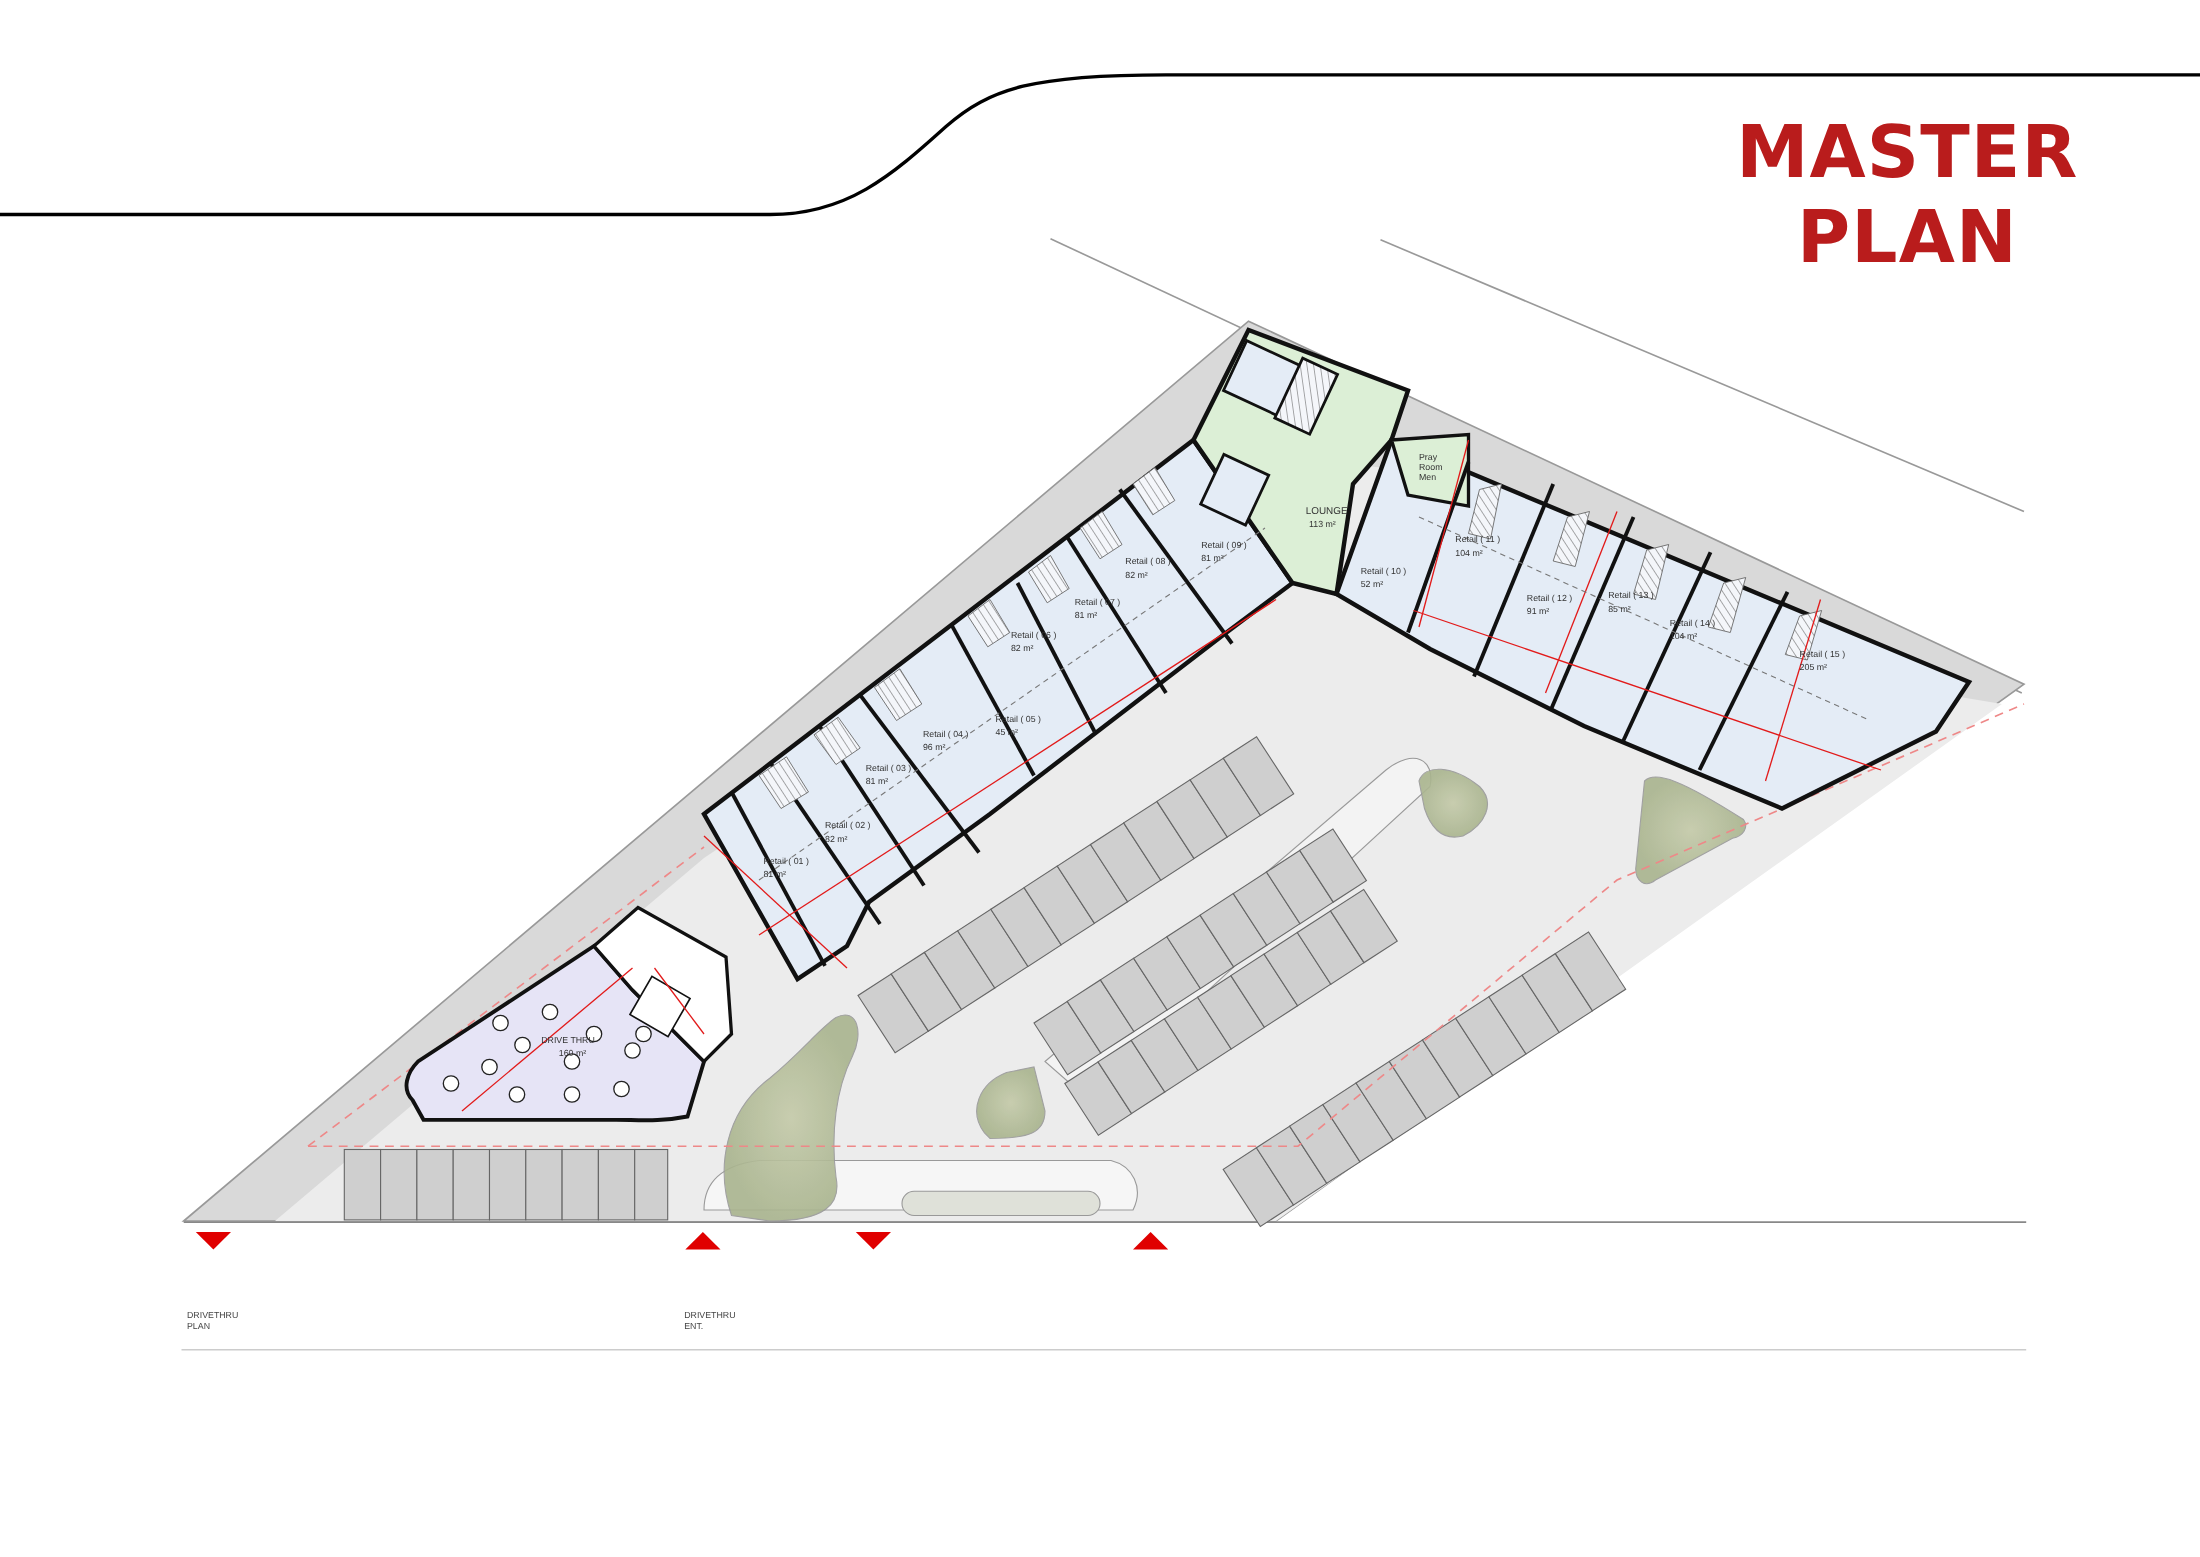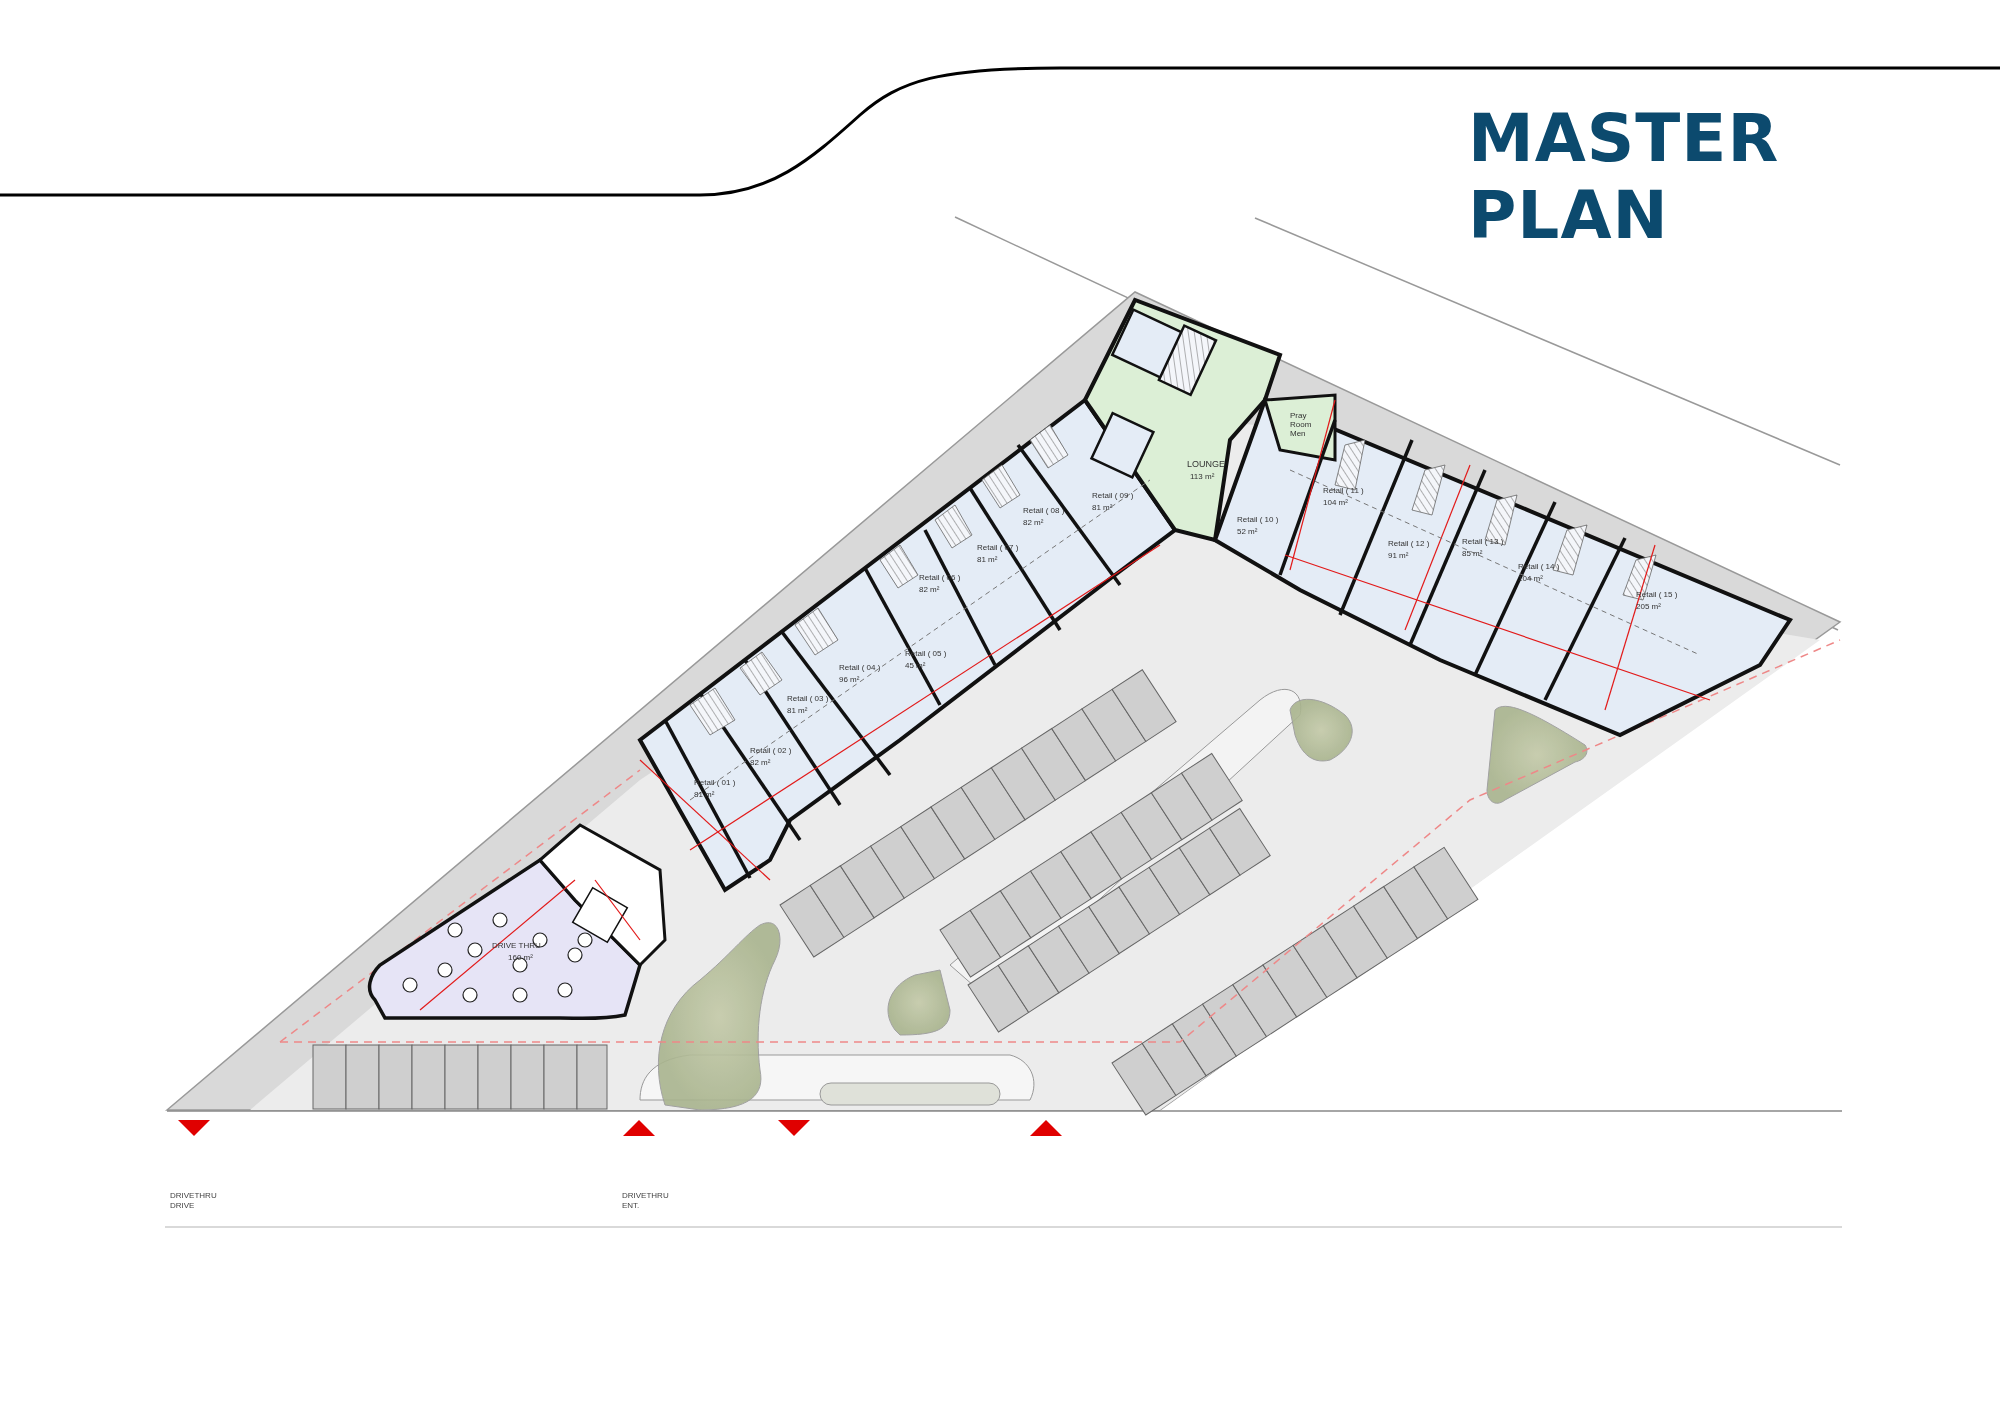--- a/index.html
+++ b/index.html
@@ -1,17 +1,17 @@
 <!DOCTYPE html>
 <html><head>
 <meta charset="utf-8">
 <style>
   html, body { margin:0; padding:0; background:#ffffff; }
   body { width:2000px; height:1415px; position:relative; overflow:hidden; font-family:"Liberation Sans", sans-serif; }
-  .title { position:absolute; left:1468px; top:100px; font-family:"DejaVu Sans", sans-serif; font-weight:bold; font-size:66px; letter-spacing:1px; color:#0c4a6e; }
+  .title { position:absolute; left:1468px; top:100px; font-family:"DejaVu Sans", sans-serif; font-weight:bold; font-size:66px; letter-spacing:1px; color:#b91c1c;text-align:center; }
   svg.plan { position:absolute; left:0; top:0; }
   .lbl { font-family:"Liberation Sans", sans-serif; fill:#333; }
   .access-label { position:absolute; font-size:8px; color:#444; line-height:10px; font-family:"Liberation Sans", sans-serif;margin-top:46px; }
 </style>
 </head>
 <body>
 
 <div class="title">MASTER PLAN</div>
 
 <svg class="plan" width="2000" height="1415" viewBox="0 0 2000 1415">
@@ -242,18 +242,18 @@
   <g fill="#e00000">
     <polygon points="178,1120 210,1120 194,1136"></polygon>
     <polygon points="623,1136 655,1136 639,1120"></polygon>
     <polygon points="778,1120 810,1120 794,1136"></polygon>
     <polygon points="1030,1136 1062,1136 1046,1120"></polygon>
   </g>
 </svg>
 
 <div class="access-label" style="left:170px; top:1145px;">
   <div>DRIVETHRU</div>
-  <div>DRIVE</div>
+  <div>PLAN</div>
 </div>
 <div class="access-label" style="left:622px; top:1145px;">
   <div>DRIVETHRU</div>
   <div>ENT.</div>
 </div>
 
 </body></html>

